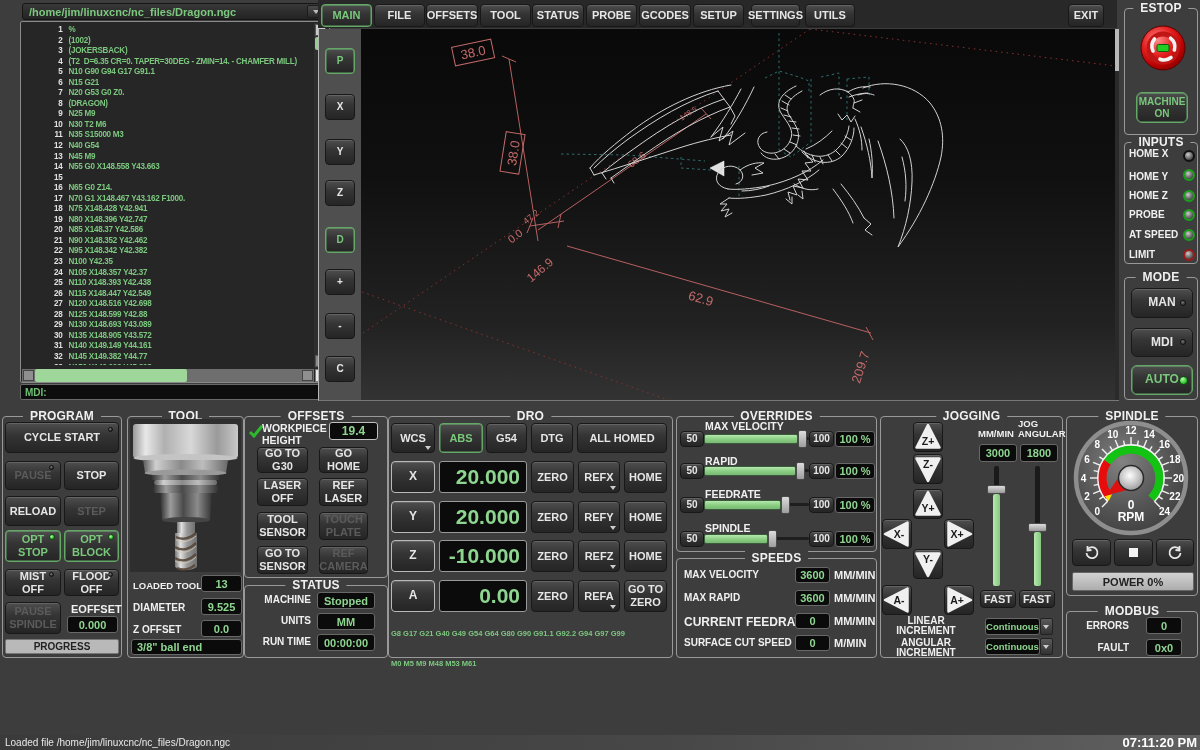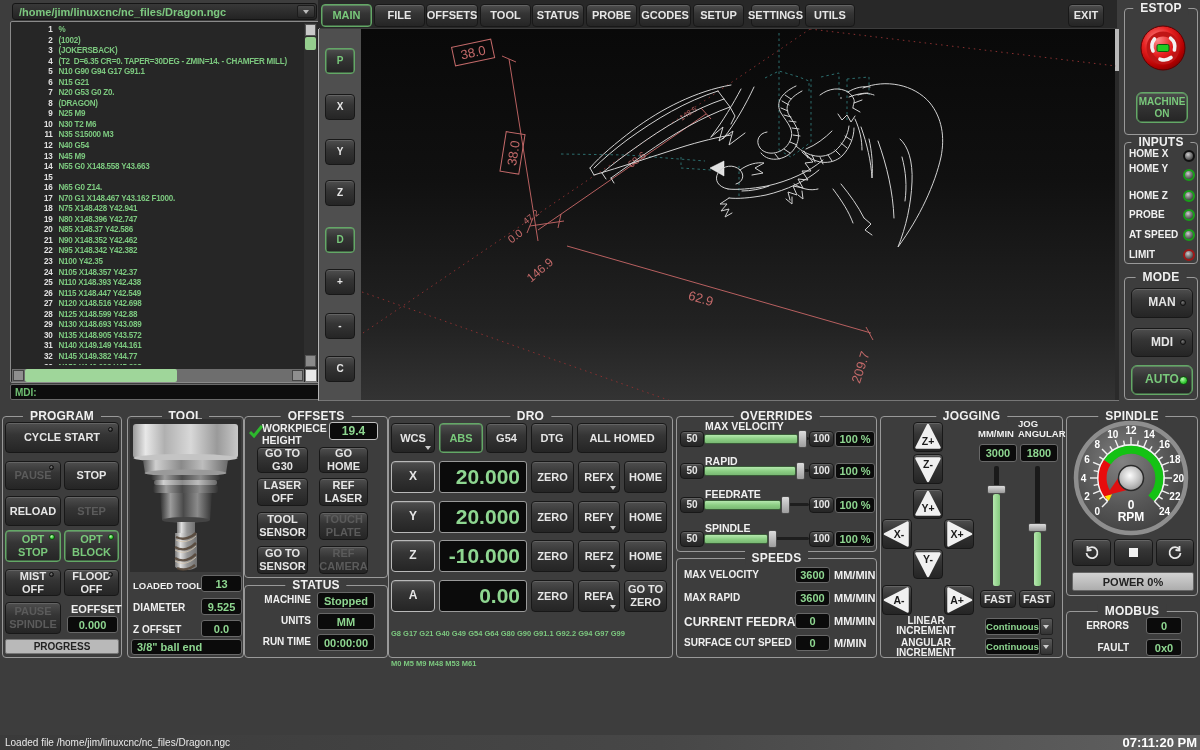--- a/index.html
+++ b/index.html
@@ -11,21 +11,21 @@
 .btn { position:absolute; background:linear-gradient(180deg,#4e4e4e 0%,#353535 40%,#252525 100%); border:1px solid #181818; border-radius:4px; box-shadow:inset 0 1px 0 rgba(255,255,255,0.13); color:#e6e6e6; font-size:11px; font-weight:bold; display:flex; align-items:center; justify-content:center; text-align:center; line-height:1.15; }
 .btn.grn { color:#79c87b; border-color:#63a866; box-shadow:inset 0 0 0 0.5px #63a866, inset 0 1px 0 rgba(255,255,255,0.1); }
 .btn.dis { color:#5b5b5b; }
 .fld { position:absolute; background:#0b0b0b; border:1px solid #686868; border-radius:3px; color:#8ed690; font-weight:bold; display:flex; align-items:center; justify-content:center; font-size:12px; }
 .led { position:absolute; border-radius:50%; }
 .lbl { position:absolute; color:#f0f0f0; font-weight:bold; white-space:nowrap; }
 </style>
 </head>
 <body>
 
-<div class="abs" id="gpanel" style="left:8px;top:0;width:314px;height:402px;">
+<div class="abs" id="gpanel" style="left:18px;top:0;width:314px;height:402px;">
 
   <div class="abs" style="left:4px;top:3px;width:305px;height:17px;background:linear-gradient(180deg,#383838,#232323);border:1px solid #151515;border-radius:3px;">
     <span style="position:absolute;left:6px;top:2px;font-size:11px;font-weight:bold;color:#7cc87f;">/home/jim/linuxcnc/nc_files/Dragon.ngc</span>
     <div style="position:absolute;right:1px;top:1px;width:18px;height:13px;background:linear-gradient(180deg,#4a4a4a,#2a2a2a);border-radius:2px;border:1px solid #1c1c1c;"></div>
     <div style="position:absolute;right:7px;top:6px;width:0;height:0;border-left:3px solid transparent;border-right:3px solid transparent;border-top:4px solid #bbb;"></div>
   </div>
 
   <div class="abs" style="left:2px;top:21px;width:310px;height:362px;border:1px solid #8a8a8a;border-radius:2px;background:#262626;"></div>
   <div class="abs" id="code" style="left:8px;top:24px;width:340px;height:341px;overflow:hidden;font-size:9.5px;font-weight:bold;letter-spacing:-0.3px;transform:scaleX(0.85);transform-origin:0 0;">
 <div style="height:10.56px;line-height:10.56px;white-space:nowrap;"><span style="display:inline-block;width:43px;text-align:right;color:#e2e2e2;">1</span><span style="color:#7cc87f;padding-left:7px;">%</span></div>
@@ -212,21 +212,21 @@
       <path d="M 34.4 25 A 11.5 11.5 0 0 0 30.5 13.2"></path>
     </g>
     <rect x="17" y="19.5" width="12" height="7" rx="1.5" fill="#22cc22" stroke="#0a5a0a" stroke-width="1"></rect>
   </svg>
   <div class="btn grn" style="left:11px;top:83px;width:52px;height:31px;font-size:10px;border-radius:6px;">MACHINE<br>ON</div>
 </div>
 <div class="panel" style="left:1124px;top:142px;width:74px;height:122px;">
     <div class="ptitle">INPUTS</div>
     <div class="lbl" style="left:4px;top:5px;font-size:10px;">HOME X</div>
     <div class="led" style="left:58px;top:7px;width:12px;height:12px;background:radial-gradient(circle at 38% 32%, #cfcfcf 0%, #8a8a8a 35%, #3a3a3a 85%);border:2px solid #111;"></div>
-    <div class="lbl" style="left:4px;top:20px;font-size:10px;">HOME Y</div>
+    <div class="lbl" style="left:4px;top:28px;font-size:10px;">HOME Y</div>
     <div class="led" style="left:58px;top:26px;width:12px;height:12px;background:radial-gradient(circle at 38% 32%, #cfcfcf 0%, #8a8a8a 35%, #3a3a3a 85%);border:2px solid #18a018;"></div>
     <div class="lbl" style="left:4px;top:47px;font-size:10px;">HOME Z</div>
     <div class="led" style="left:58px;top:47px;width:12px;height:12px;background:radial-gradient(circle at 38% 32%, #cfcfcf 0%, #8a8a8a 35%, #3a3a3a 85%);border:2px solid #18a018;"></div>
     <div class="lbl" style="left:4px;top:66px;font-size:10px;">PROBE</div>
     <div class="led" style="left:58px;top:66px;width:12px;height:12px;background:radial-gradient(circle at 38% 32%, #cfcfcf 0%, #8a8a8a 35%, #3a3a3a 85%);border:2px solid #18a018;"></div>
     <div class="lbl" style="left:4px;top:86px;font-size:10px;">AT SPEED</div>
     <div class="led" style="left:58px;top:86px;width:12px;height:12px;background:radial-gradient(circle at 38% 32%, #cfcfcf 0%, #8a8a8a 35%, #3a3a3a 85%);border:2px solid #18a018;"></div>
     <div class="lbl" style="left:4px;top:106px;font-size:10px;">LIMIT</div>
     <div class="led" style="left:58px;top:106px;width:12px;height:12px;background:radial-gradient(circle at 38% 32%, #cfcfcf 0%, #8a8a8a 35%, #3a3a3a 85%);border:2px solid #a01818;"></div>
   </div>

